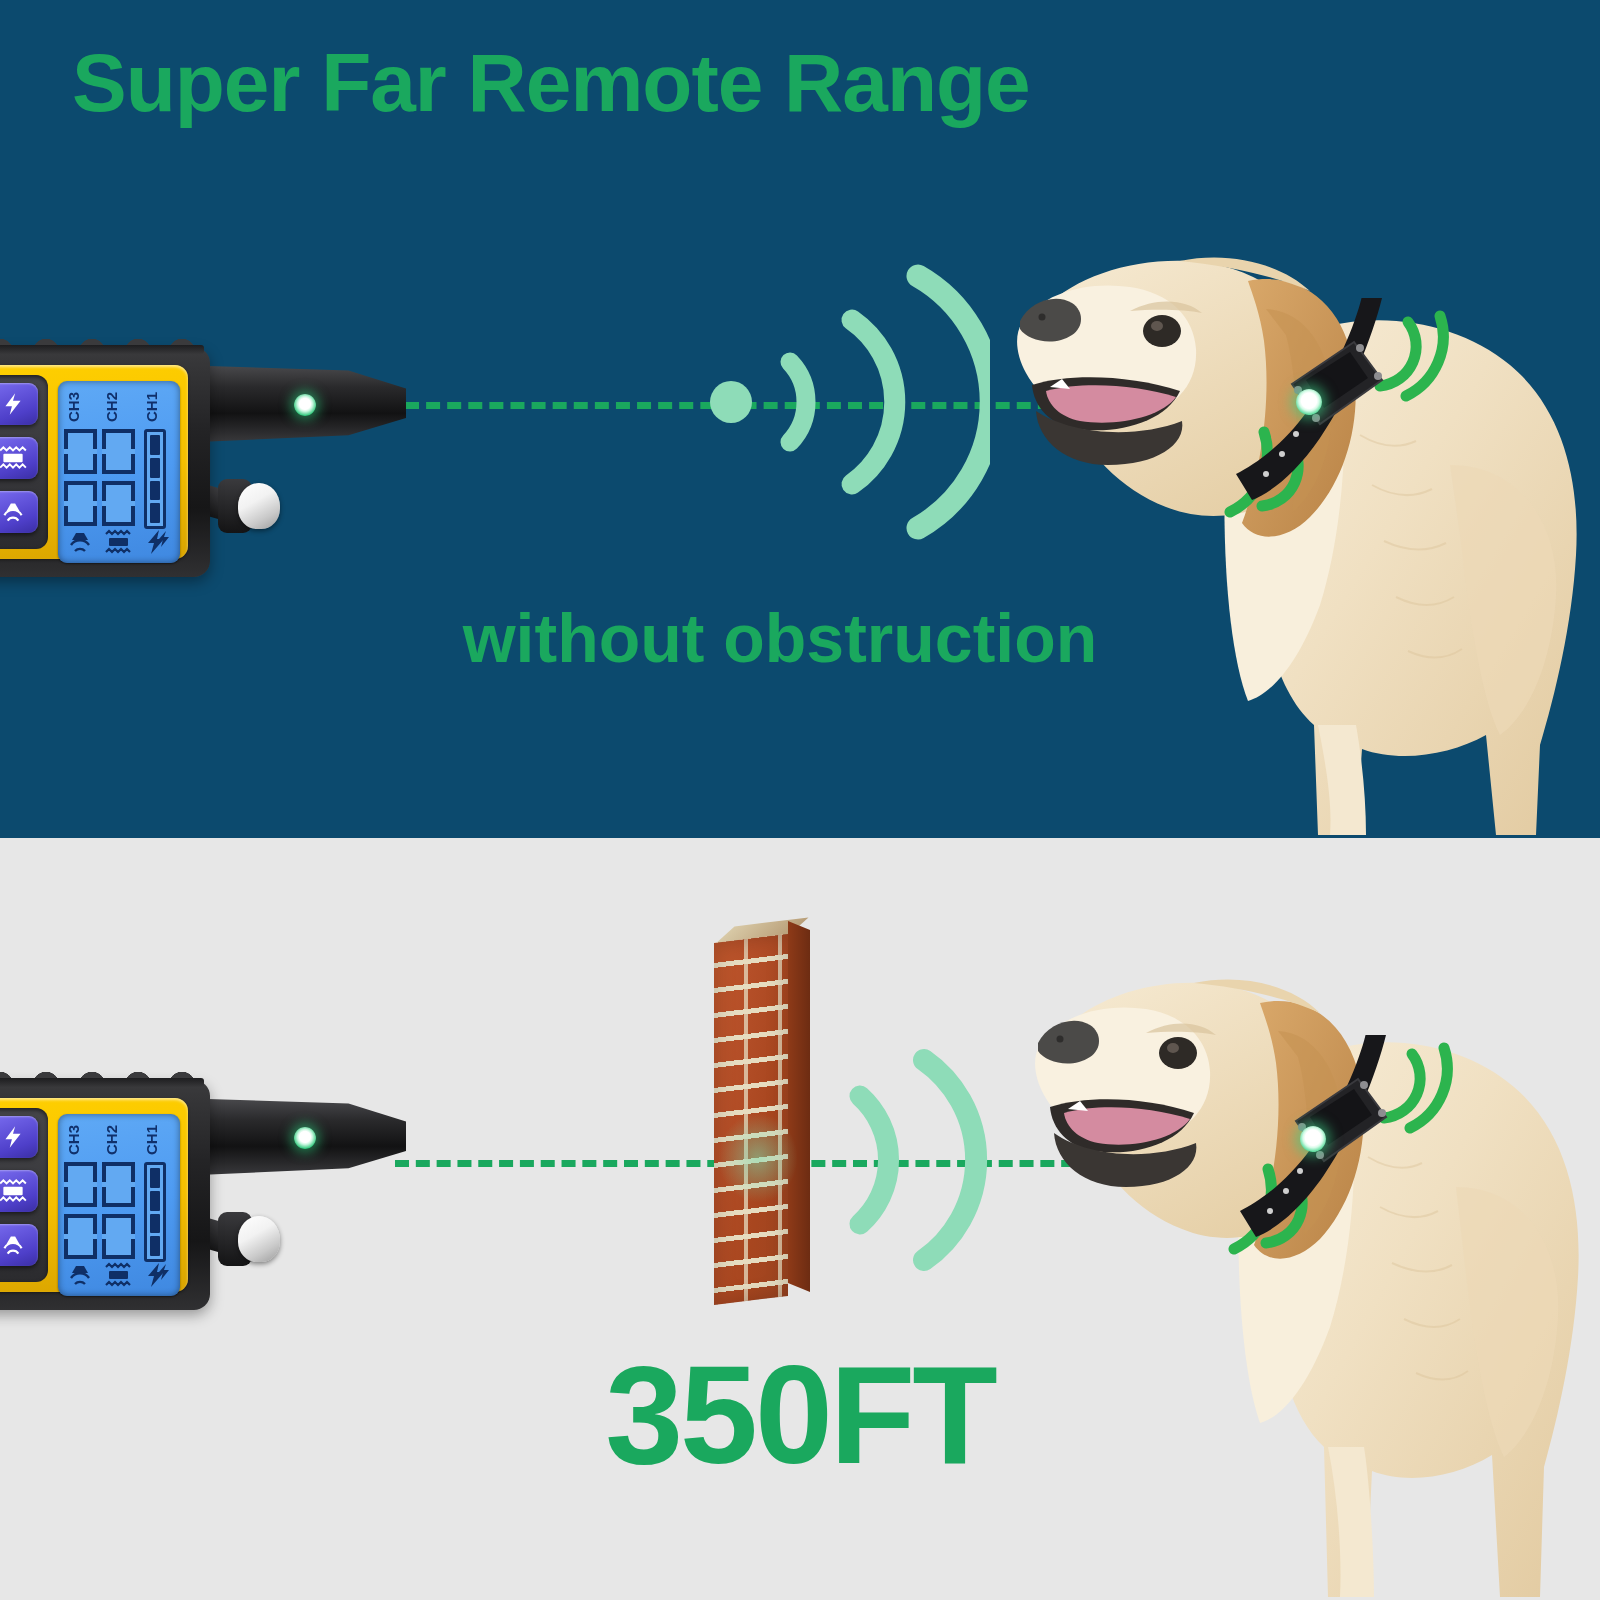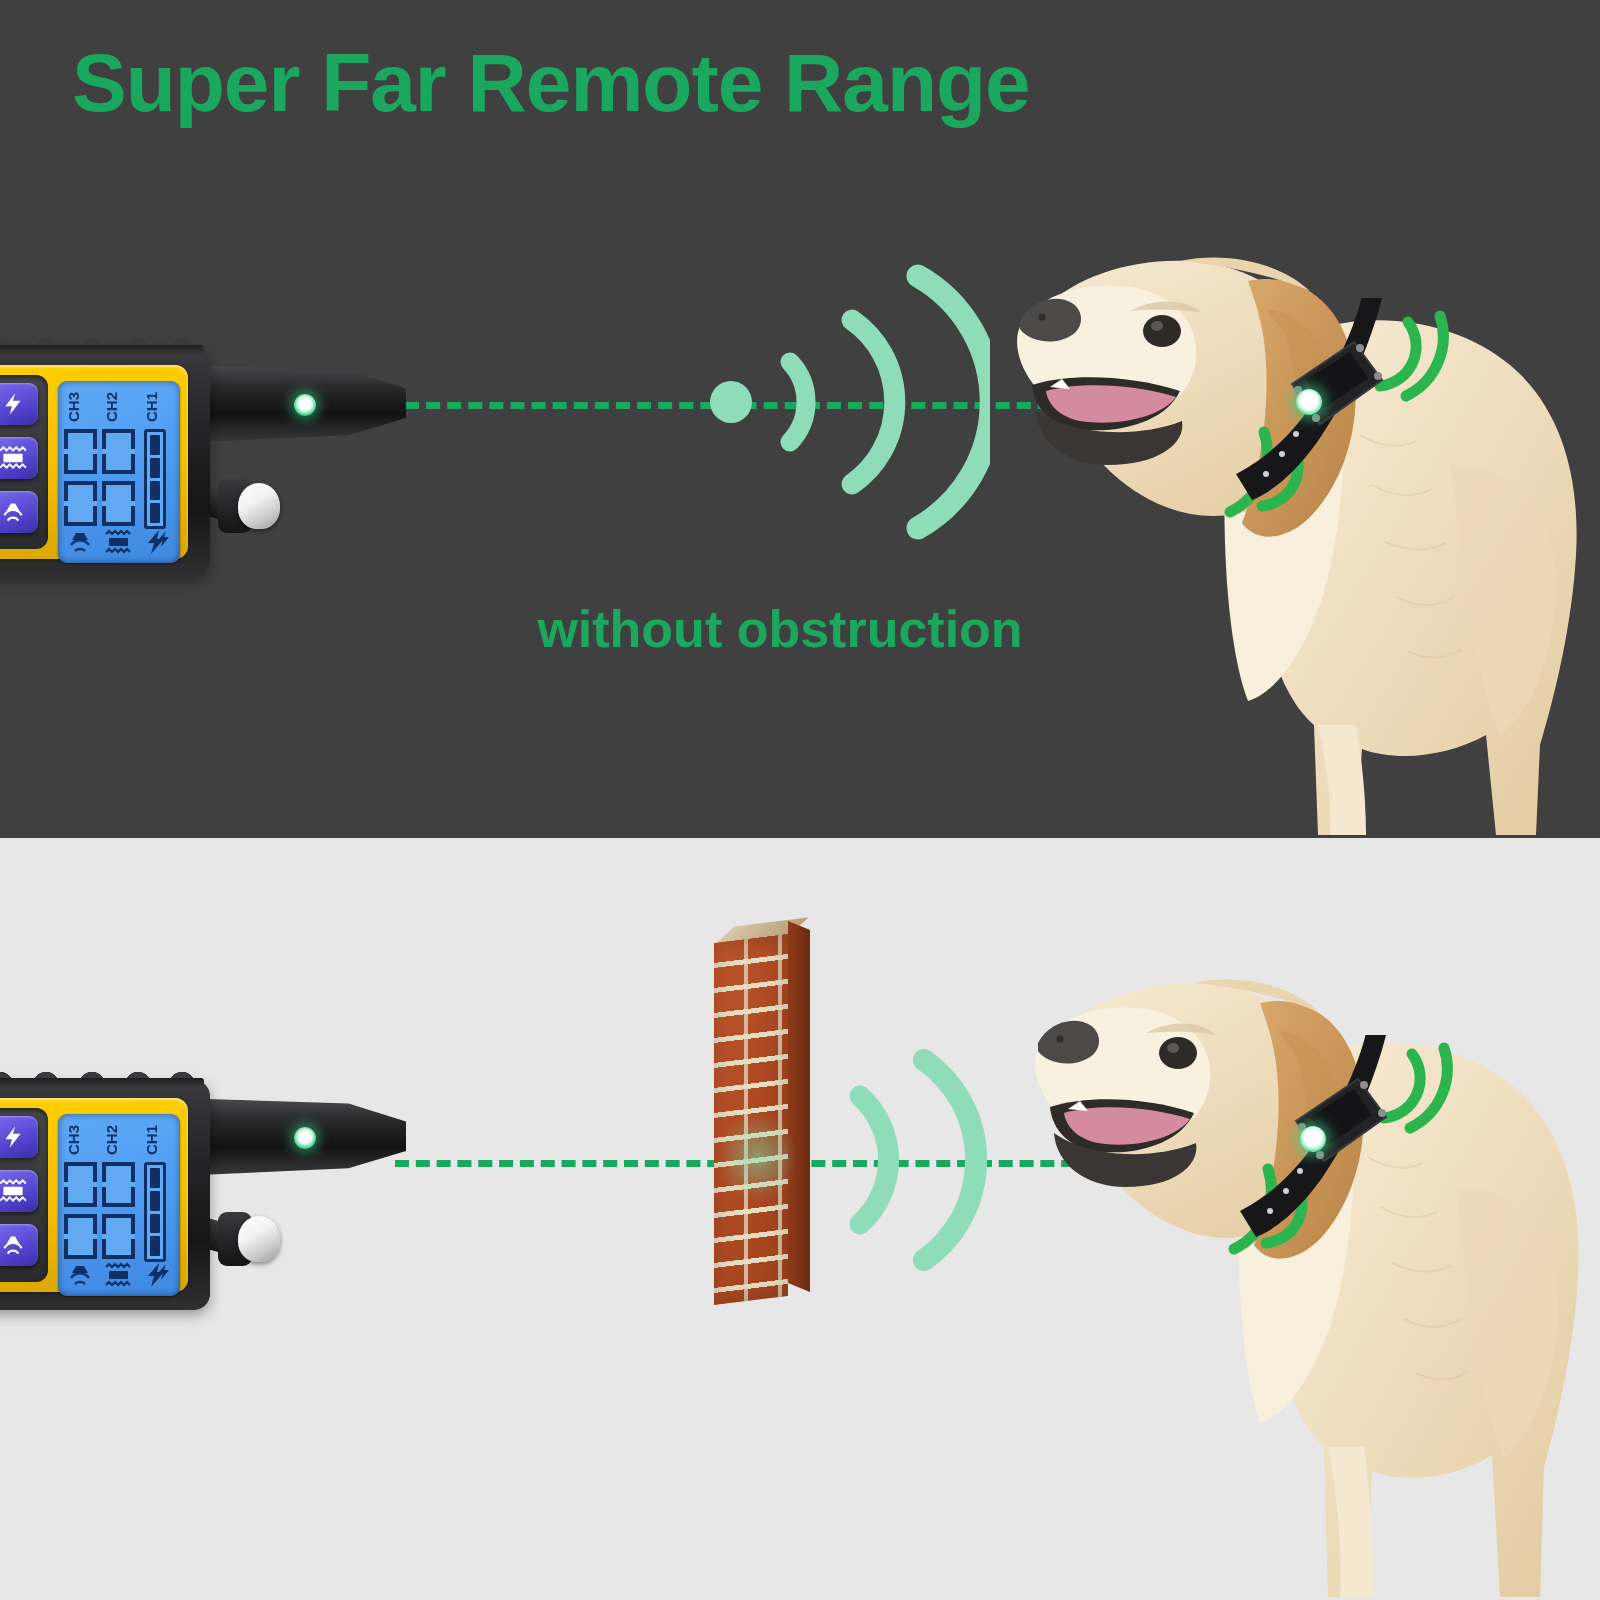--- a/index.html
+++ b/index.html
@@ -5,39 +5,39 @@
   html,body{margin:0;padding:0;}
   body{
     width:1600px;height:1600px;
     font-family:"Liberation Sans","DejaVu Sans",sans-serif;
     background:#ffffff;overflow:hidden;
   }
   .page{position:relative;width:1600px;height:1600px;}
 
   
   .panel{position:absolute;left:0;width:1600px;overflow:hidden;}
-  #panel-top{top:0;height:1058px;background:#404040;}
+  #panel-top{top:0;height:1058px;background:#0c4a6e;}
   #panel-bottom{top:838px;height:762px;background:#e7e7e7;}
 
   
   .headline{
     position:absolute;left:72px;top:36px;
     font-size:82px;font-weight:bold;letter-spacing:-1px;
     color:#1aa85e;white-space:nowrap;
     font-family:"Liberation Sans","DejaVu Sans",sans-serif;
   }
 
   
   .callout{position:absolute;text-align:center;}
   .callout .big{
     font-size:140px;font-weight:bold;color:#1aa85e;
     line-height:1;letter-spacing:-3px;white-space:nowrap;
   }
   .callout .sub{
-    font-size:52px;font-weight:bold;color:#1aa85e;
+    font-size:68px;font-weight:bold;color:#1aa85e;
     line-height:1.1;margin-top:6px;white-space:nowrap;
   }
   #callout-top{left:430px;top:595px;width:700px;}
   #callout-bottom{left:450px;top:1345px;width:700px;}
 
   
   .remote{position:absolute;}
   #remote-top{left:-120px;top:325px;width:540px;height:260px;}
   #remote-bottom{left:-120px;top:1058px;width:540px;height:260px;}
 
@@ -648,18 +648,19 @@
             <circle cx="66" cy="92" r="4"></circle>
               <circle cx="128" cy="50" r="4"></circle>
             <circle cx="146" cy="78" r="4"></circle>
               <circle cx="84" cy="120" r="4"></circle>
           </g>
         </svg>
       </div>
       <div class="collar-led" id="led-bot"></div>
 
       <div class="callout" id="callout-bottom">
+        <div class="big">350FT</div>
       </div>
 
     </div>
   </div>
 
 </div>
 
 </body></html>

